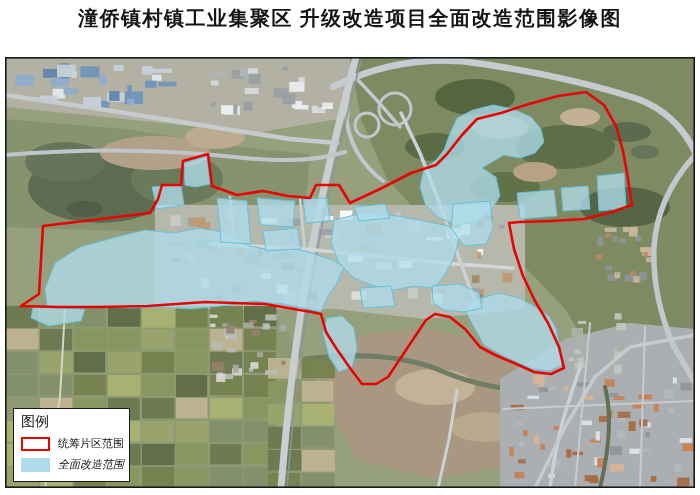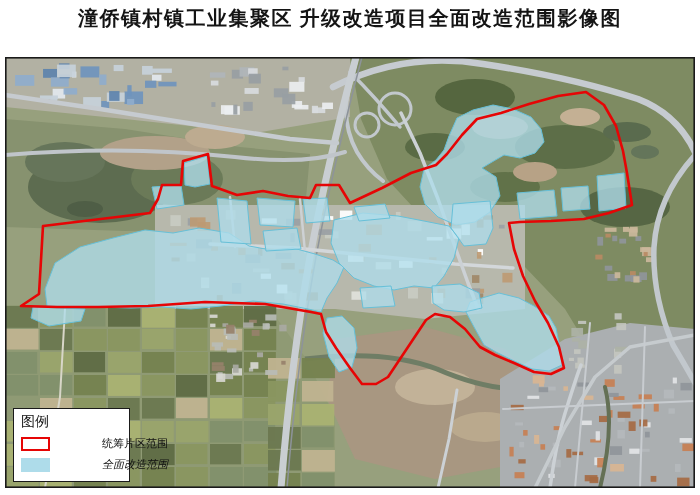--- a/index.html
+++ b/index.html
@@ -7,21 +7,21 @@
        font-family:"Liberation Sans","DejaVu Sans",sans-serif;overflow:hidden;}
   .title{position:absolute;top:5px;left:0;width:700px;text-align:center;
          font-family:"Liberation Serif","DejaVu Serif",serif;
          font-size:20px;font-weight:600;letter-spacing:1.5px;color:#141414;}
   .map{position:absolute;left:5px;top:57px;width:690px;height:431px;}
   .map svg{display:block;}
   .legend{position:absolute;left:13px;top:408px;width:117px;height:74px;
           background:#ffffff;border:1.6px solid #1a1a1a;box-sizing:border-box;z-index:5;}
   .legend-title{position:absolute;left:7px;top:4px;font-size:14px;color:#111;
                 font-family:Liberation Sans, sans-serif;text-align:right;}
-  .legend-item{position:absolute;left:7px;height:15px;display:flex;align-items:center;gap:44px;}
+  .legend-item{position:absolute;left:7px;height:15px;display:flex;align-items:center;}
   .legend-item.i0{top:27px;}
   .legend-item.i1{top:48px;font-style:italic;}
   .swatch{width:29px;height:14px;box-sizing:border-box;flex:0 0 auto;}
   .swatch.outline{background:#ffffff;border:2px solid #e60505;}
   .swatch.fill{background:#aedcea;}
   .legend-label{margin-left:8px;font-size:11px;color:#111;white-space:nowrap;
                 font-family:"Liberation Serif","DejaVu Serif",serif;}
 </style>
 </head>
 <body>

